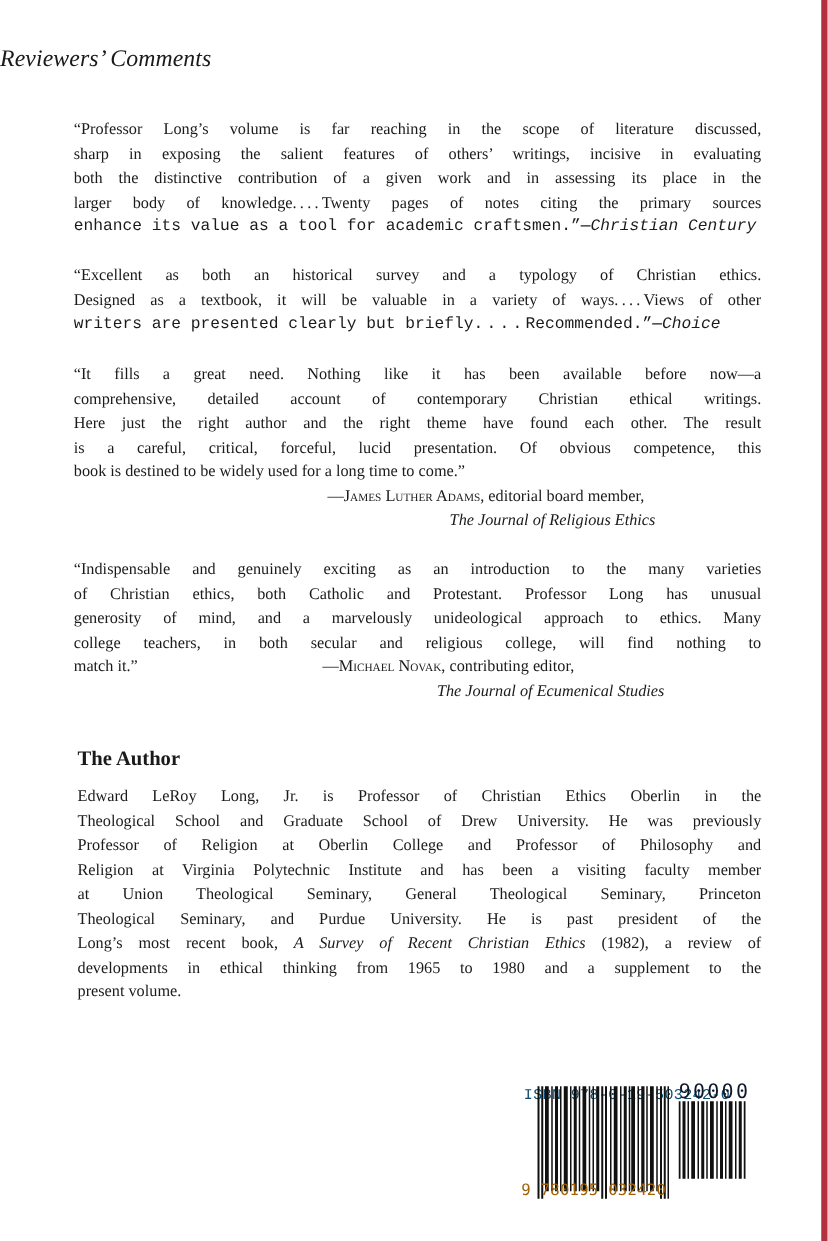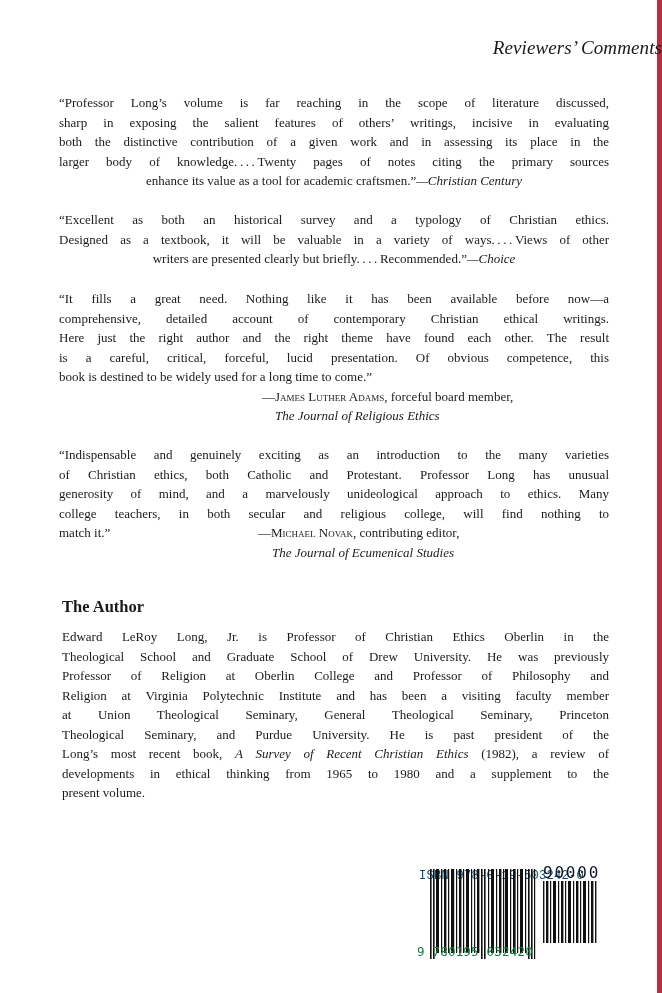--- a/index.html
+++ b/index.html
@@ -6,57 +6,57 @@
   body {
     width: 662px; height: 993px; position: relative; overflow: hidden;
     background: #ffffff; color: #1a1a1a;
     font-family: "Liberation Serif", "DejaVu Serif", serif;
   }
   .red-edge {
     position: absolute; top: 0; right: 0; width: 5px; height: 993px;
     background: #b3303f;
   }
   .title {
-    position: absolute; top: 37px; left: 0; width: 662px; text-align: right;
+    position: absolute; top: 37px; left: 0; width: 662px; text-align: left;
     font-style: italic; font-size: 19px; line-height: 22px; letter-spacing: 0.1px;
   }
   .block {
     position: absolute; left: 59px; width: 550px;
     font-size: 13px; line-height: 19.5px;
   }
   .line {
     display: block; height: 19.5px; white-space: nowrap;
     text-align: justify; text-align-last: justify;
   }
   .line.last { text-align-last: left; }
-  .line.split { display: flex; justify-content: center; text-align-last: auto; }
+  .line.split { display: flex; justify-content: flex-start; text-align-last: auto; font-family: Liberation Mono, monospace; }
   .src { font-style: italic; }
   .attr {
     display: block; height: 19.5px; white-space: nowrap;
   }
   .sc { font-variant: small-caps; }
-  .it { font-style: italic; }
+  .it { font-style: italic; text-align: center; }
   .author-heading {
     position: absolute; left: 62px; top: 597px; font-size: 16.5px; font-weight: bold;
     line-height: 20px;
   }
   .barcode {
     position: absolute; left: 419px; top: 854px; width: 185px; height: 106px;
   }
   .isbn-text {
     position: absolute; left: 0; top: 16px; font-family: Liberation Mono, monospace;
     font-size: 12px; line-height: 13px; letter-spacing: 0.3px; color: #0c4a6e;
   }
   .addon-digits {
     position: absolute; left: 124px; top: 12px; font-family: "DejaVu Sans Mono", monospace;
     font-size: 16px; line-height: 13px; letter-spacing: 1.8px; color: #0f172a;
   }
   .main-digits {
     position: absolute; left: -2px; top: 91px; font-family: "DejaVu Sans Mono", monospace;
-    font-size: 12.5px; line-height: 13px; letter-spacing: 0.2px; color: #15803d;
+    font-size: 12.5px; line-height: 13px; letter-spacing: 0.2px; color: #a16207;
   }
   svg.bars { position: absolute; left: 0; top: 0; }
 </style>
 </head>
 <body>
 
 <div class="red-edge"></div>
 
 <div class="title">Reviewers’ Comments</div>
 
@@ -79,21 +79,21 @@
     <span class="src">—Choice</span>
   </span>
 </div>
 
 <div class="block" style="top:289px">
   <span class="line">“It fills a great need. Nothing like it has been available before now—a</span>
   <span class="line">comprehensive, detailed account of contemporary Christian ethical writings.</span>
   <span class="line">Here just the right author and the right theme have found each other. The result</span>
   <span class="line">is a careful, critical, forceful, lucid presentation. Of obvious competence, this</span>
   <span class="line last">book is destined to be widely used for a long time to come.”</span>
-  <span class="attr" style="padding-left:203px"><span>—</span><span class="sc">James Luther Adams</span><span>, forceful board member,</span></span>
+  <span class="attr" style="padding-left:203px"><span>—</span><span class="sc">James Luther Adams</span><span>, editorial board member,</span></span>
   <span class="attr it" style="padding-left:216px">The Journal of Religious Ethics</span>
 </div>
 
 <div class="block" style="top:445px">
   <span class="line">“Indispensable and genuinely exciting as an introduction to the many varieties</span>
   <span class="line">of Christian ethics, both Catholic and Protestant. Professor Long has unusual</span>
   <span class="line">generosity of mind, and a marvelously unideological approach to ethics. Many</span>
   <span class="line">college teachers, in both secular and religious college, will find nothing to</span>
   <span class="attr" style="position:relative">
     <span>match it.”</span>

